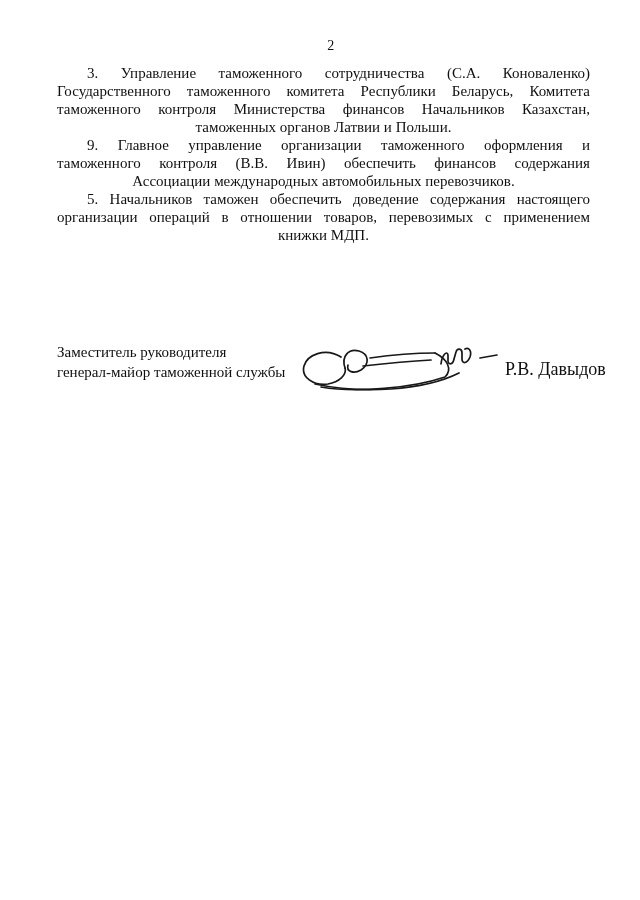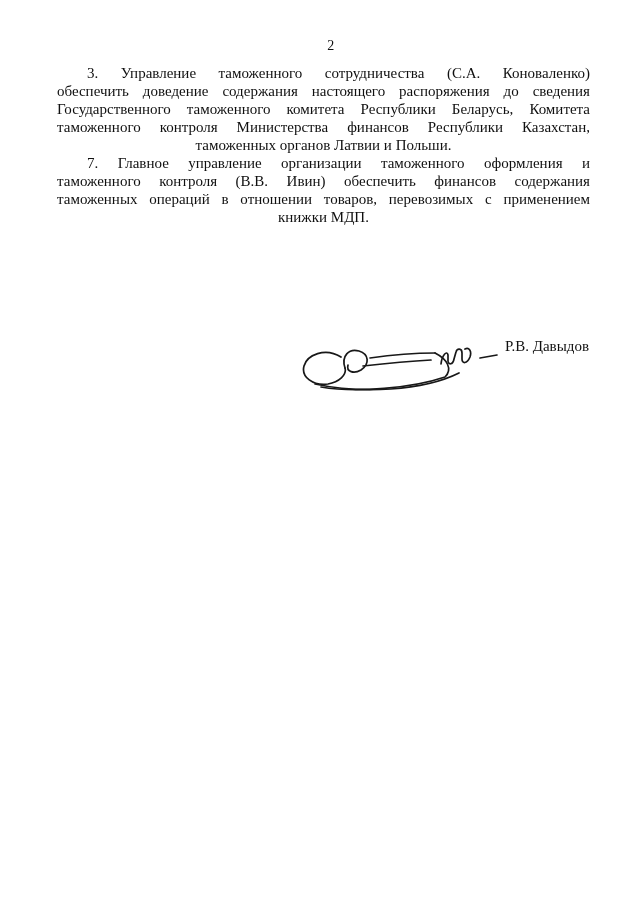--- a/index.html
+++ b/index.html
@@ -41,22 +41,22 @@
   .line.last  { text-align: center; text-align-last: auto; }
   .sig-title {
     position: absolute;
     left: 57px; top: 342px;
     font-size: 15px;
     line-height: 20px;
   }
   .sig-title div { height: 20px; }
   .sig-name {
     position: absolute;
-    left: 505px; top: 338px;
-    font-size: 15px;
+    left: 505px; top: 359px;
+    font-size: 18px;
     white-space: nowrap;
   }
   .sig-svg {
     position: absolute;
     left: 301px; top: 347px;
     width: 200px; height: 52px;
   }
   .sig-svg path {
     fill: none;
     stroke: #181818;
@@ -69,38 +69,43 @@
 <body>
 
 <div class="page">
 
   <div class="page-number">2</div>
 
   <div class="body-text">
 
     <div class="para">
       <div class="line first">3. Управление таможенного сотрудничества (С.А. Коноваленко)</div>
-      <div class="line">обеспечить доведение содержания настоящего распоряжения до сведения</div>
       <div class="line">Государственного таможенного комитета Республики Беларусь, Комитета</div>
-      <div class="line">таможенного контроля Министерства финансов Республики Казахстан,</div>
+      <div class="line">таможенного контроля Министерства финансов Начальников Казахстан,</div>
       <div class="line last">таможенных органов Латвии и Польши.</div>
     </div>
 
     <div class="para">
-      <div class="line first">7. Главное управление организации таможенного оформления и</div>
+      <div class="line first">9. Главное управление организации таможенного оформления и</div>
       <div class="line">таможенного контроля (В.В. Ивин) обеспечить финансов содержания</div>
+      <div class="line last">Ассоциации международных автомобильных перевозчиков.</div>
     </div>
 
     <div class="para">
-      <div class="line">таможенных операций в отношении товаров, перевозимых с применением</div>
+      <div class="line first">5. Начальников таможен обеспечить доведение содержания настоящего</div>
+      <div class="line">организации операций в отношении товаров, перевозимых с применением</div>
       <div class="line last">книжки МДП.</div>
     </div>
 
   </div>
 
+  <div class="sig-title">
+    <div>Заместитель руководителя</div>
+    <div>генерал-майор таможенной службы</div>
+  </div>
 
   <svg class="sig-svg" viewBox="0 0 200 52" aria-hidden="true">
     <path d="M 40,10 C 24,0 6,8 3,19 C 0,30 12,39 27,37 C 38,35 46,28 44,21"></path>
     <path d="M 44,21 C 40,9 48,1 58,4 C 68,7 69,17 60,23 C 53,27 45,25 47,18"></path>
     <path d="M 69,11 C 90,8 115,6 134,6"></path>
     <path d="M 62,19 C 88,16 110,14 130,13"></path>
     <path d="M 134,6 C 146,12 152,22 144,30 C 112,41 55,46 20,40"></path>
     <path d="M 14,37 C 60,47 122,44 158,26"></path>
     <path d="M 140,17 C 141,8 146,3 147,8 L 147,14 C 147,18 152,18 153,12 L 155,5 C 156,1 161,1 161,6 L 161,12 C 161,17 166,17 169,10 C 171,4 168,0 164,2"></path>
     <path d="M 179,11 L 196,8"></path>

